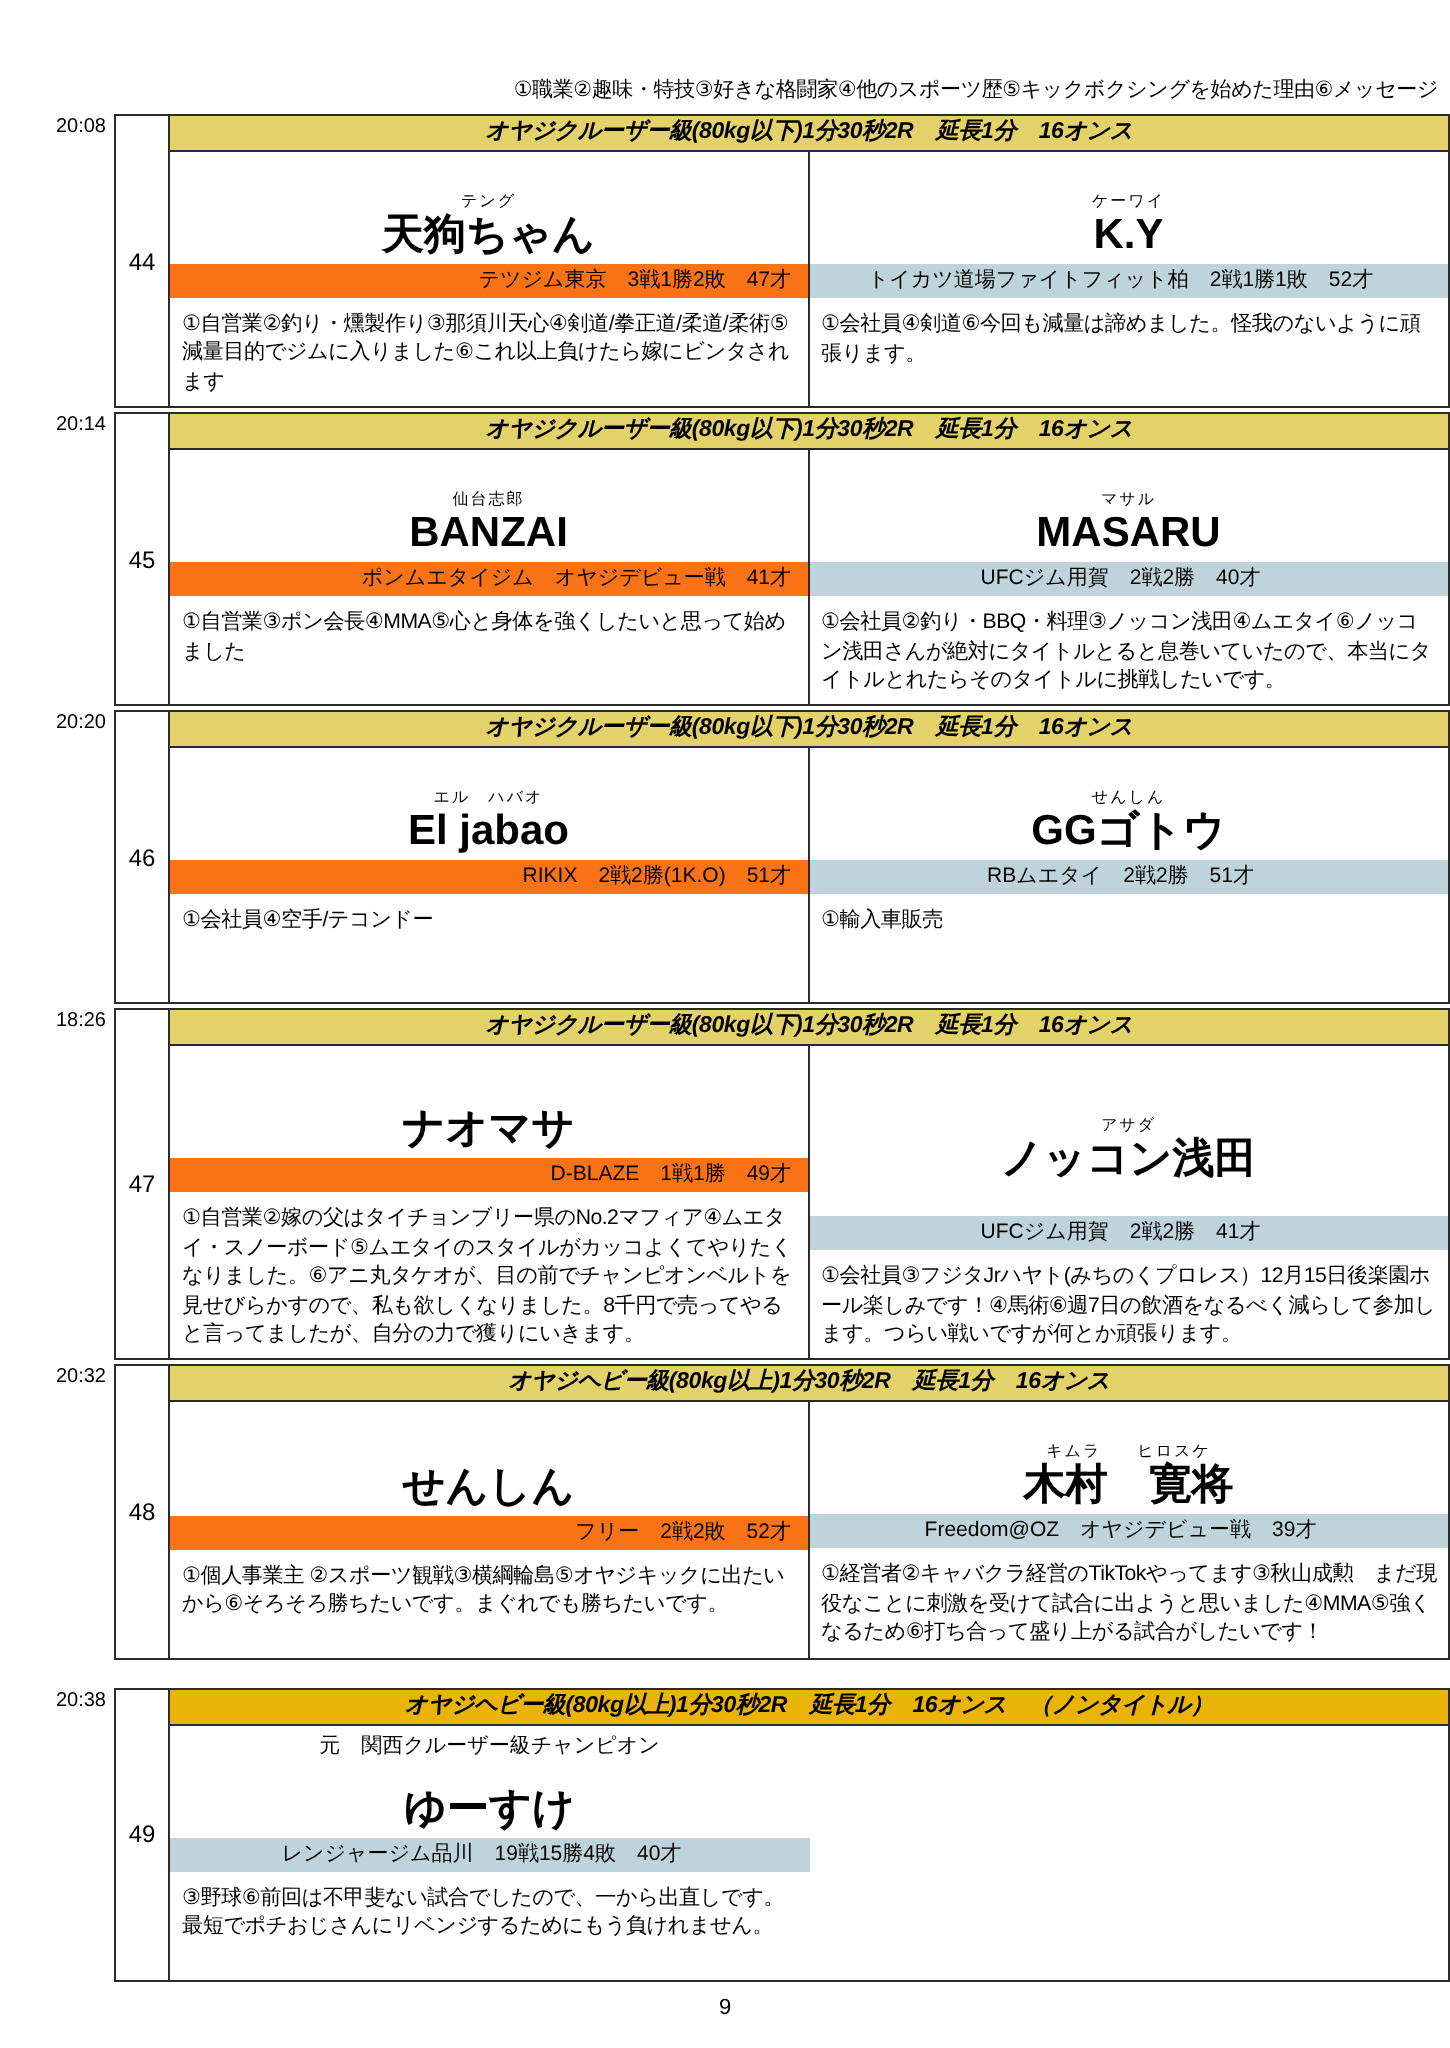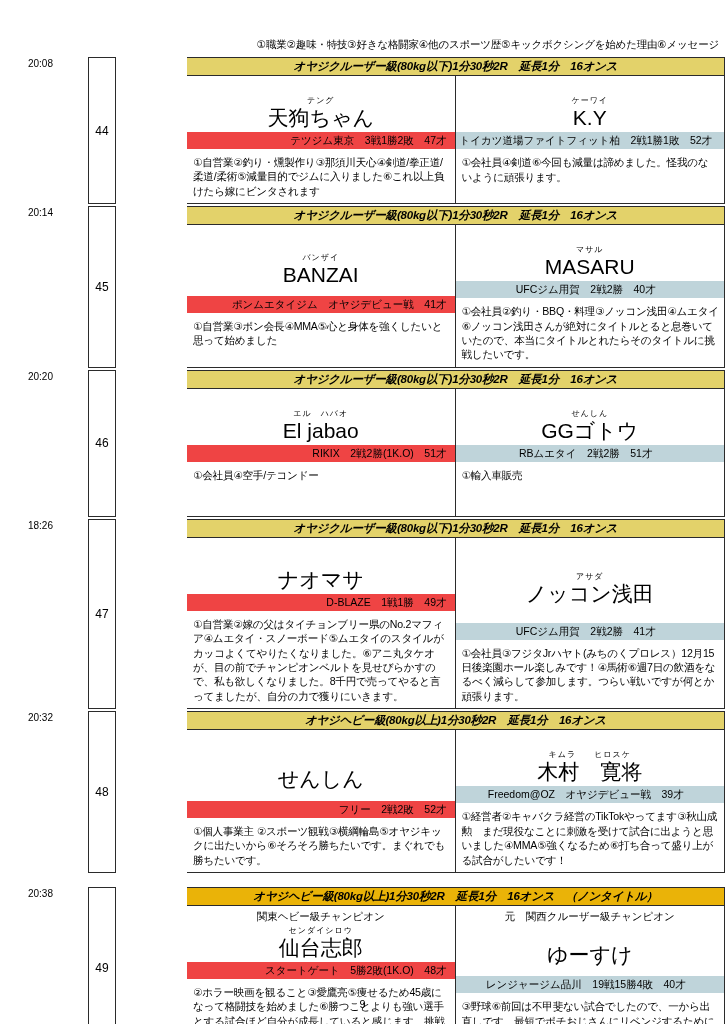--- a/index.html
+++ b/index.html
@@ -44,21 +44,20 @@
     top: 57px;
     left: 0;
     width: 725px;
   }
 
   .bout {
     position: relative;
     display: flex;
     align-items: stretch;
     margin-bottom: 2px;
-    gap: 31px;
   }
   .bout.gap-before { margin-top: 14px; }
 
   .time-col {
     width: 57px;
     flex: 0 0 57px;
     position: relative;
     font-size: 10px;
     padding-top: 1px;
     box-sizing: border-box;
@@ -86,21 +85,20 @@
   }
 
   .bout-body {
     flex: 1 1 auto;
     border: 1.2px solid #2b2b2b;
     border-left: none;
     box-sizing: border-box;
     background: #ffffff;
     display: flex;
     flex-direction: column;
-    margin-left: 40px;
   }
 
   .class-bar {
     text-align: center;
     font-style: italic;
     font-weight: bold;
     font-size: 11.5px;
     line-height: 17px;
     height: 17px;
     border-bottom: 1.2px solid #2b2b2b;
@@ -143,35 +141,35 @@
   .furigana {
     font-size: 8px;
     line-height: 9px;
     letter-spacing: 1px;
     text-align: center;
     height: 9px;
   }
   .fighter-name {
     font-size: 21px;
     line-height: 25px;
-    font-weight: normal;
+    font-weight: bold;
     text-align: center;
     white-space: nowrap;
   }
 
   .record-bar {
     text-align: right;
     padding-right: 8px;
     font-size: 10.5px;
     line-height: 17px;
     height: 17px;
     white-space: nowrap;
     overflow: hidden;
   }
-  .record-bar.red-bar { background: #ef4444; }
+  .record-bar.red-bar { background: #f97316; }
   .record-bar.blue-bar { background: #bfd4da; text-align: center; }
 
   .profile {
     font-size: 10.6px;
     line-height: 14.4px;
     padding: 6px 5px 5px 6px;
     text-align: left;
     letter-spacing: -0.25px;
     word-break: break-all;
     min-height: 54px;
@@ -228,21 +226,21 @@
         <div class="time-col">
           <span class="time-label">20:14</span>
         </div>
         <div class="num-col">45</div>
         <div class="bout-body">
           <div class="class-bar yellow">オヤジクルーザー級(80kg以下)1分30秒2R　延長1分　16オンス</div>
           <div class="corners">
             <div class="corner red-corner">
               <div class="title-line"></div>
               <div class="name-zone">
-                <div class="furigana">バンザイ</div>
+                <div class="furigana">仙台志郎</div>
                 <div class="fighter-name">BANZAI</div>
               </div>
               <div class="record-bar red-bar">ポンムエタイジム　オヤジデビュー戦　41才</div>
               <div class="profile">①自営業③ポン会長④MMA⑤心と身体を強くしたいと思って始めました</div>
             </div>
             <div class="corner blue-corner">
               <div class="title-line"></div>
               <div class="name-zone">
                 <div class="furigana">マサル</div>
                 <div class="fighter-name">MASARU</div>
@@ -341,29 +339,20 @@
         </div>
       </div>
       <div class="bout gap-before">
         <div class="time-col">
           <span class="time-label">20:38</span>
         </div>
         <div class="num-col">49</div>
         <div class="bout-body">
           <div class="class-bar orange">オヤジヘビー級(80kg以上)1分30秒2R　延長1分　16オンス　（ノンタイトル）</div>
           <div class="corners">
-            <div class="corner red-corner">
-              <div class="title-line">関東ヘビー級チャンピオン</div>
-              <div class="name-zone">
-                <div class="furigana">センダイシロウ</div>
-                <div class="fighter-name">仙台志郎</div>
-              </div>
-              <div class="record-bar red-bar">スタートゲート　5勝2敗(1K.O)　48才</div>
-              <div class="profile">②ホラー映画を観ること③愛鷹亮⑤痩せるため45歳になって格闘技を始めました⑥勝つことよりも強い選手とする試合ほど自分が成長していると感じます。挑戦あるのみ！</div>
-            </div>
             <div class="corner blue-corner">
               <div class="title-line">元　関西クルーザー級チャンピオン</div>
               <div class="name-zone">
                 <div class="furigana"></div>
                 <div class="fighter-name">ゆーすけ</div>
               </div>
               <div class="record-bar blue-bar">レンジャージム品川　19戦15勝4敗　40才</div>
               <div class="profile">③野球⑥前回は不甲斐ない試合でしたので、一から出直しです。最短でポチおじさんにリベンジするためにもう負けれません。</div>
             </div>
           </div>

